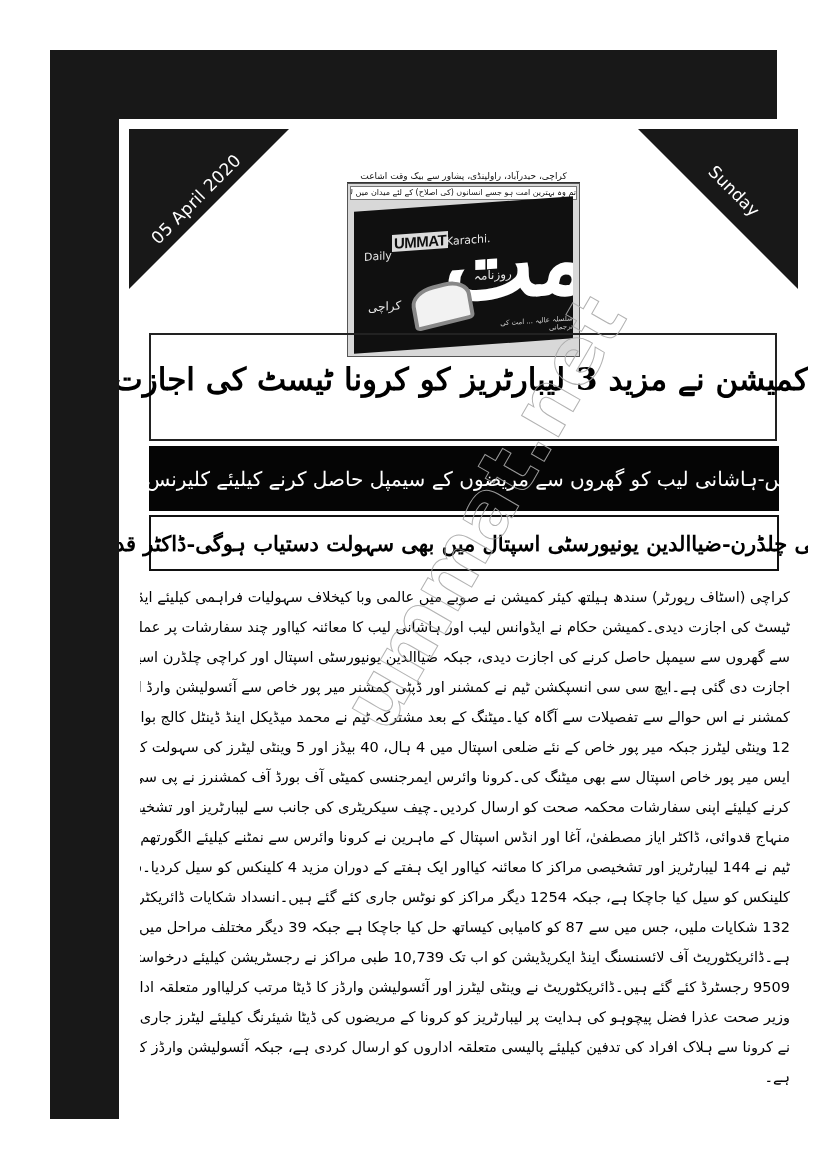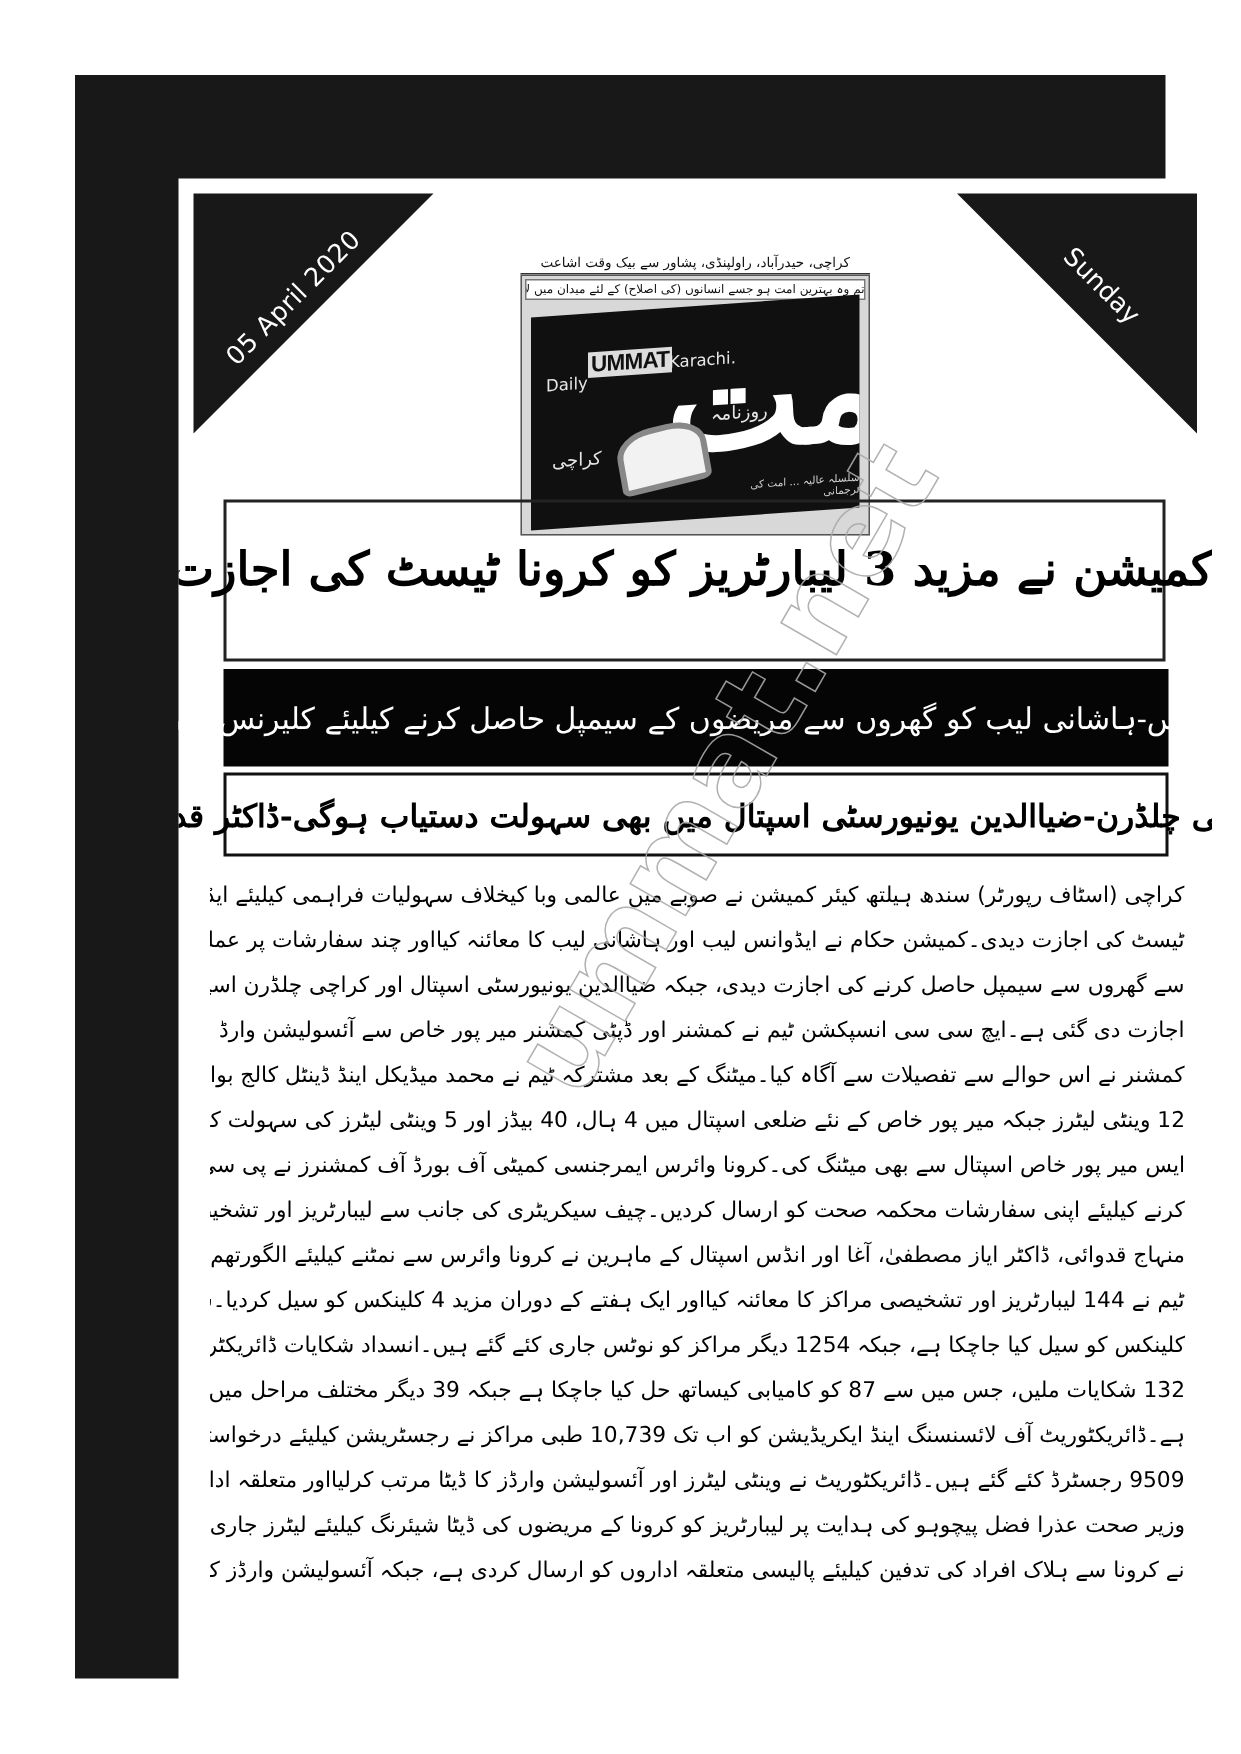--- a/index.html
+++ b/index.html
@@ -120,17 +120,18 @@
       <div class="body-line">ایس میر پور خاص اسپتال سے بھی میٹنگ کی۔کرونا وائرس ایمرجنسی کمیٹی آف بورڈ آف کمشنرز نے پی سی آر، آئسولیشن، قرنطینہ اور ٹریٹمنٹ سینٹرز قائم</div>
       <div class="body-line">کرنے کیلیئے اپنی سفارشات محکمہ صحت کو ارسال کردیں۔چیف سیکریٹری کی جانب سے لیبارٹریز اور تشخیصی مراکز سے متعلق قائم کمیٹی جس میں ڈاکٹر</div>
       <div class="body-line">منہاج قدوائی، ڈاکٹر ایاز مصطفیٰ، آغا اور انڈس اسپتال کے ماہرین نے کرونا وائرس سے نمٹنے کیلیئے الگورتھم تیار کرلیا۔انسداد اتائیت ڈائریکٹوریٹ کی</div>
       <div class="body-line">ٹیم نے 144 لیبارٹریز اور تشخیصی مراکز کا معائنہ کیااور ایک ہفتے کے دوران مزید 4 کلینکس کو سیل کردیا۔سندھ بھر میں اب تک 3498 اتائی</div>
       <div class="body-line">کلینکس کو سیل کیا جاچکا ہے، جبکہ 1254 دیگر مراکز کو نوٹس جاری کئے گئے ہیں۔انسداد شکایات ڈائریکٹریٹ کو اسپتالوں سے متعلق مریضوں کی</div>
       <div class="body-line">132 شکایات ملیں، جس میں سے 87 کو کامیابی کیساتھ حل کیا جاچکا ہے جبکہ 39 دیگر مختلف مراحل میں ہیں اور 7 کو قانونی طریقے سے حل کیا جارہا</div>
       <div class="body-line">ہے۔ڈائریکٹوریٹ آف لائسنسنگ اینڈ ایکریڈیشن کو اب تک 10,739 طبی مراکز نے رجسٹریشن کیلیئے درخواستیں جمع کروائیں، جن میں سے</div>
       <div class="body-line">9509 رجسٹرڈ کئے گئے ہیں۔ڈائریکٹوریٹ نے وینٹی لیٹرز اور آئسولیشن وارڈز کا ڈیٹا مرتب کرلیااور متعلقہ اداروں کو رپورٹ بھیج دی ہے۔صوبائی</div>
       <div class="body-line">وزیر صحت عذرا فضل پیچوہو کی ہدایت پر لیبارٹریز کو کرونا کے مریضوں کی ڈیٹا شیئرنگ کیلیئے لیٹرز جاری کئے گئے ہیں۔ڈائریکٹوریٹ آف کلینکل گورننس</div>
       <div class="body-line">نے کرونا سے ہلاک افراد کی تدفین کیلیئے پالیسی متعلقہ اداروں کو ارسال کردی ہے، جبکہ آئسولیشن وارڈز کے قیام سے متعلق پالیسی بھی ترتیب دیدی گئی</div>
+      <div class="body-line last">ہے۔</div>
     </div>
 
     <div class="watermark">ummat.net</div>
   </div>
 </div>
 
 </body></html>

